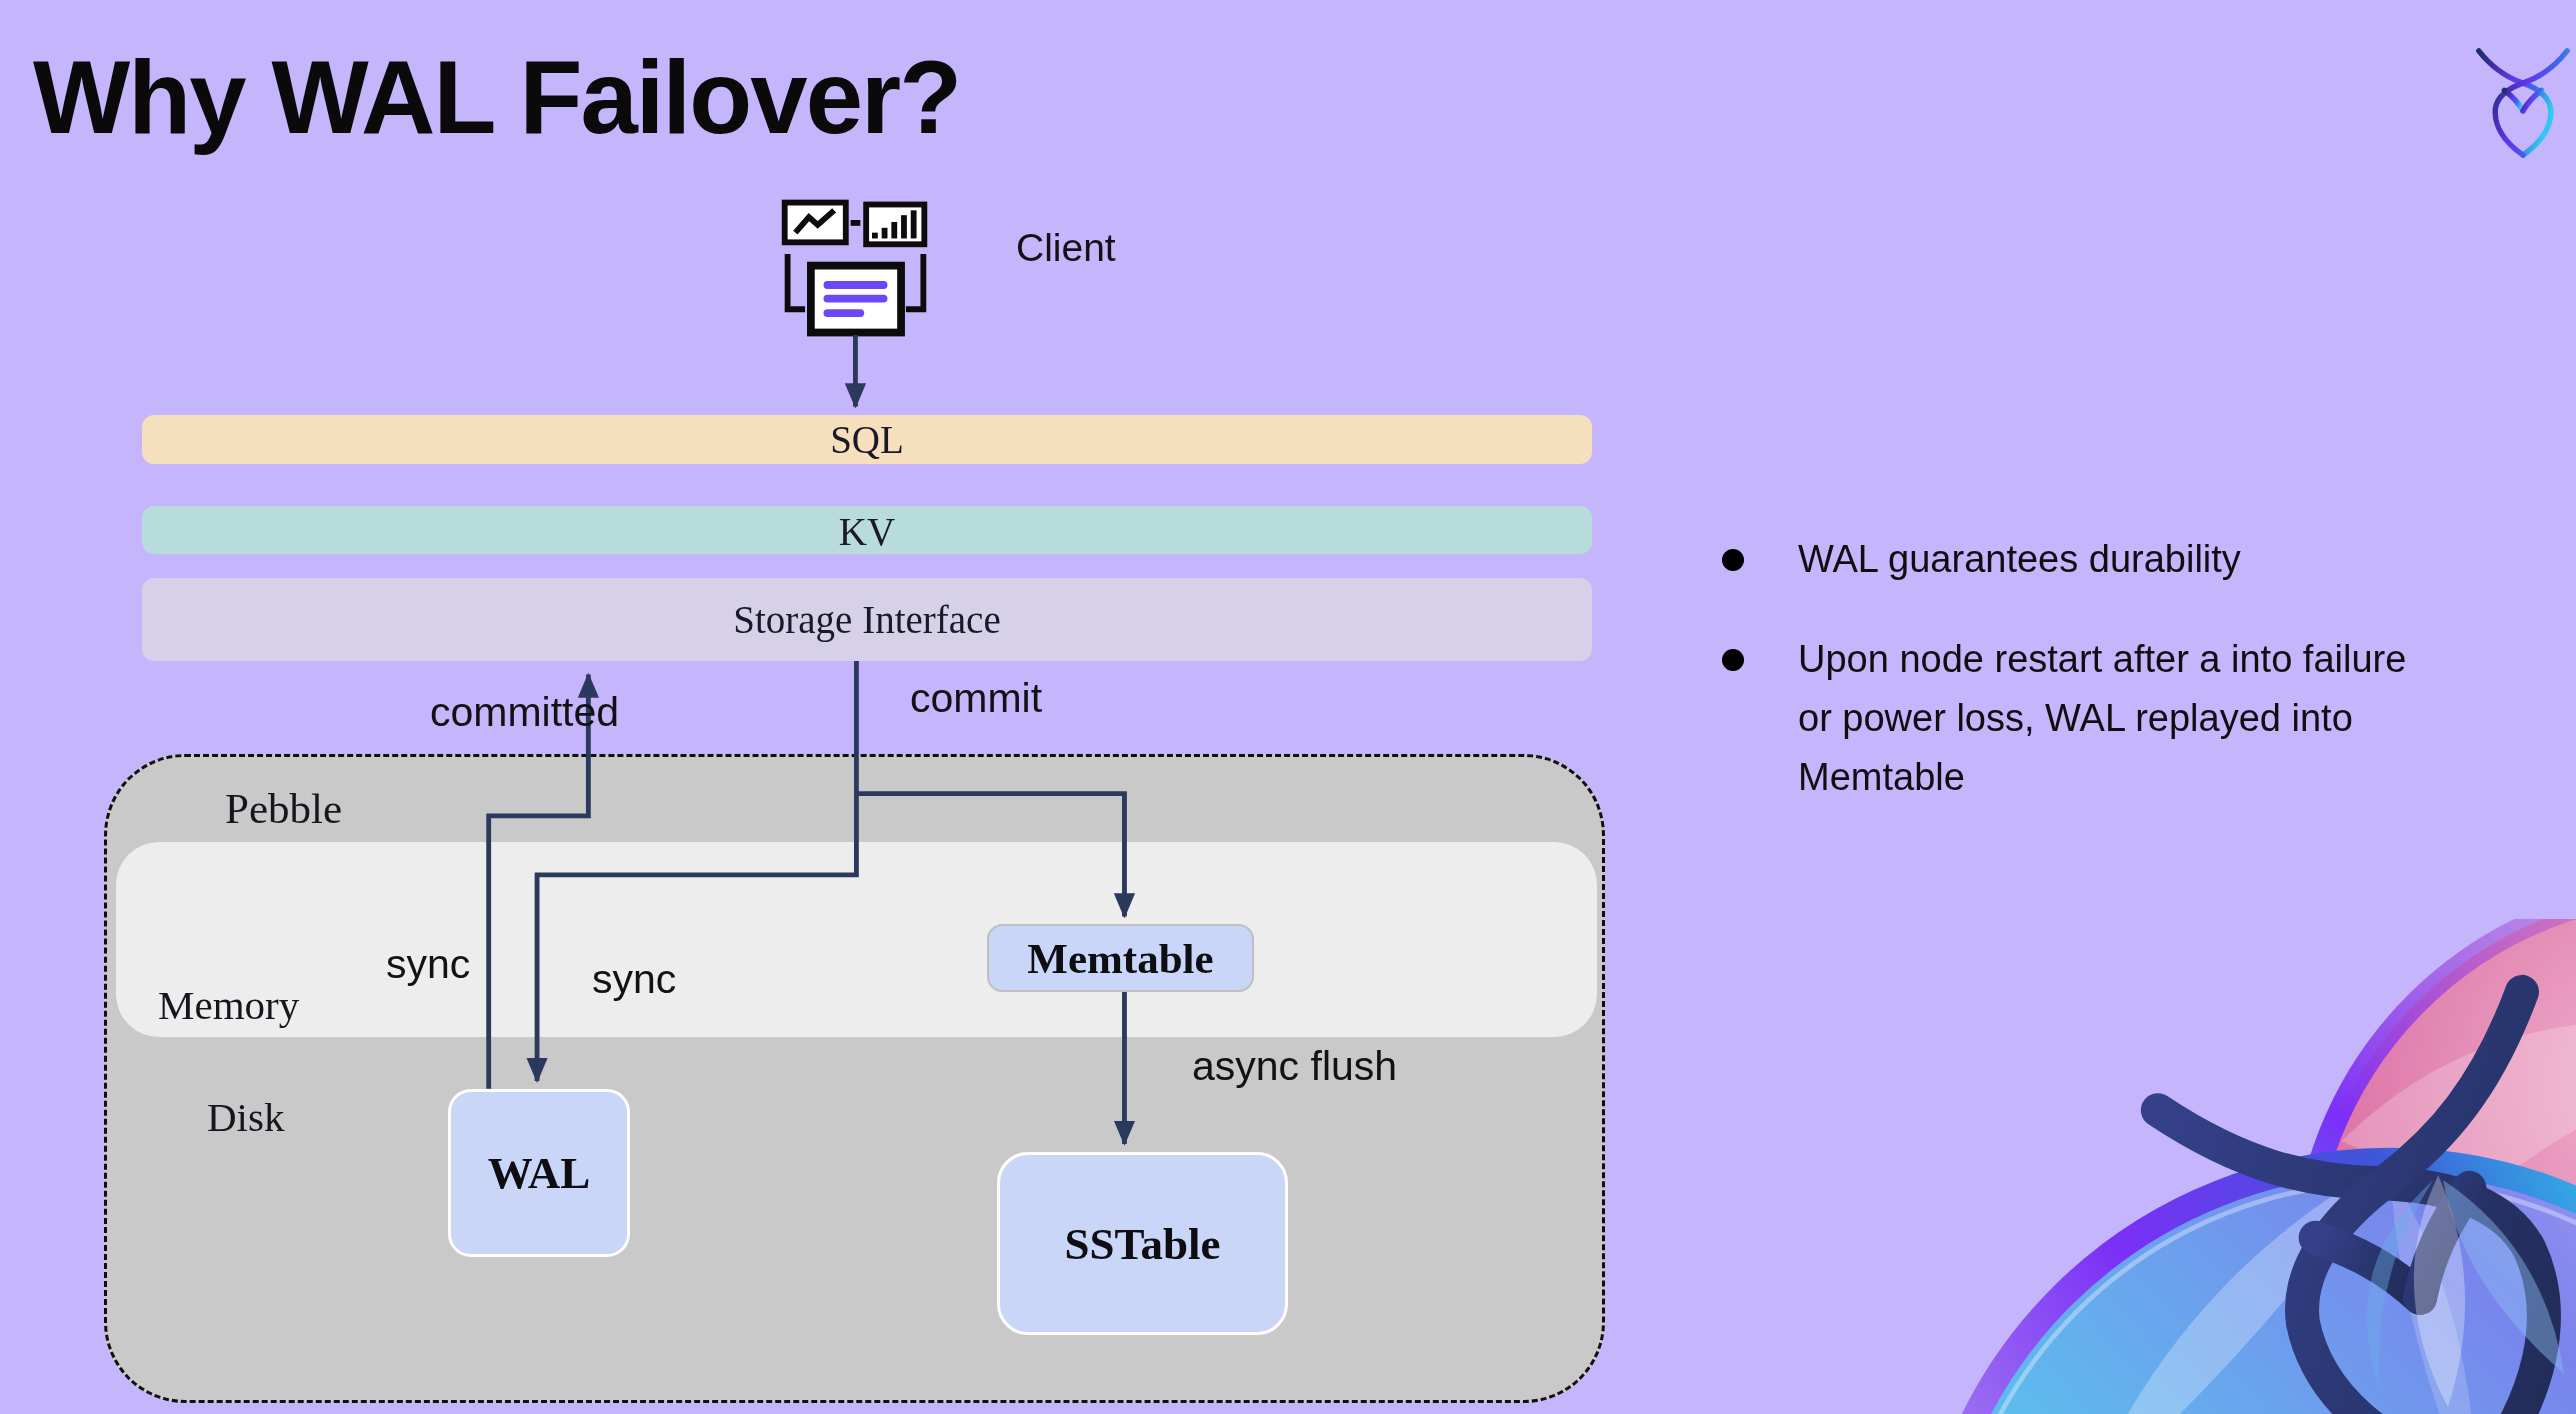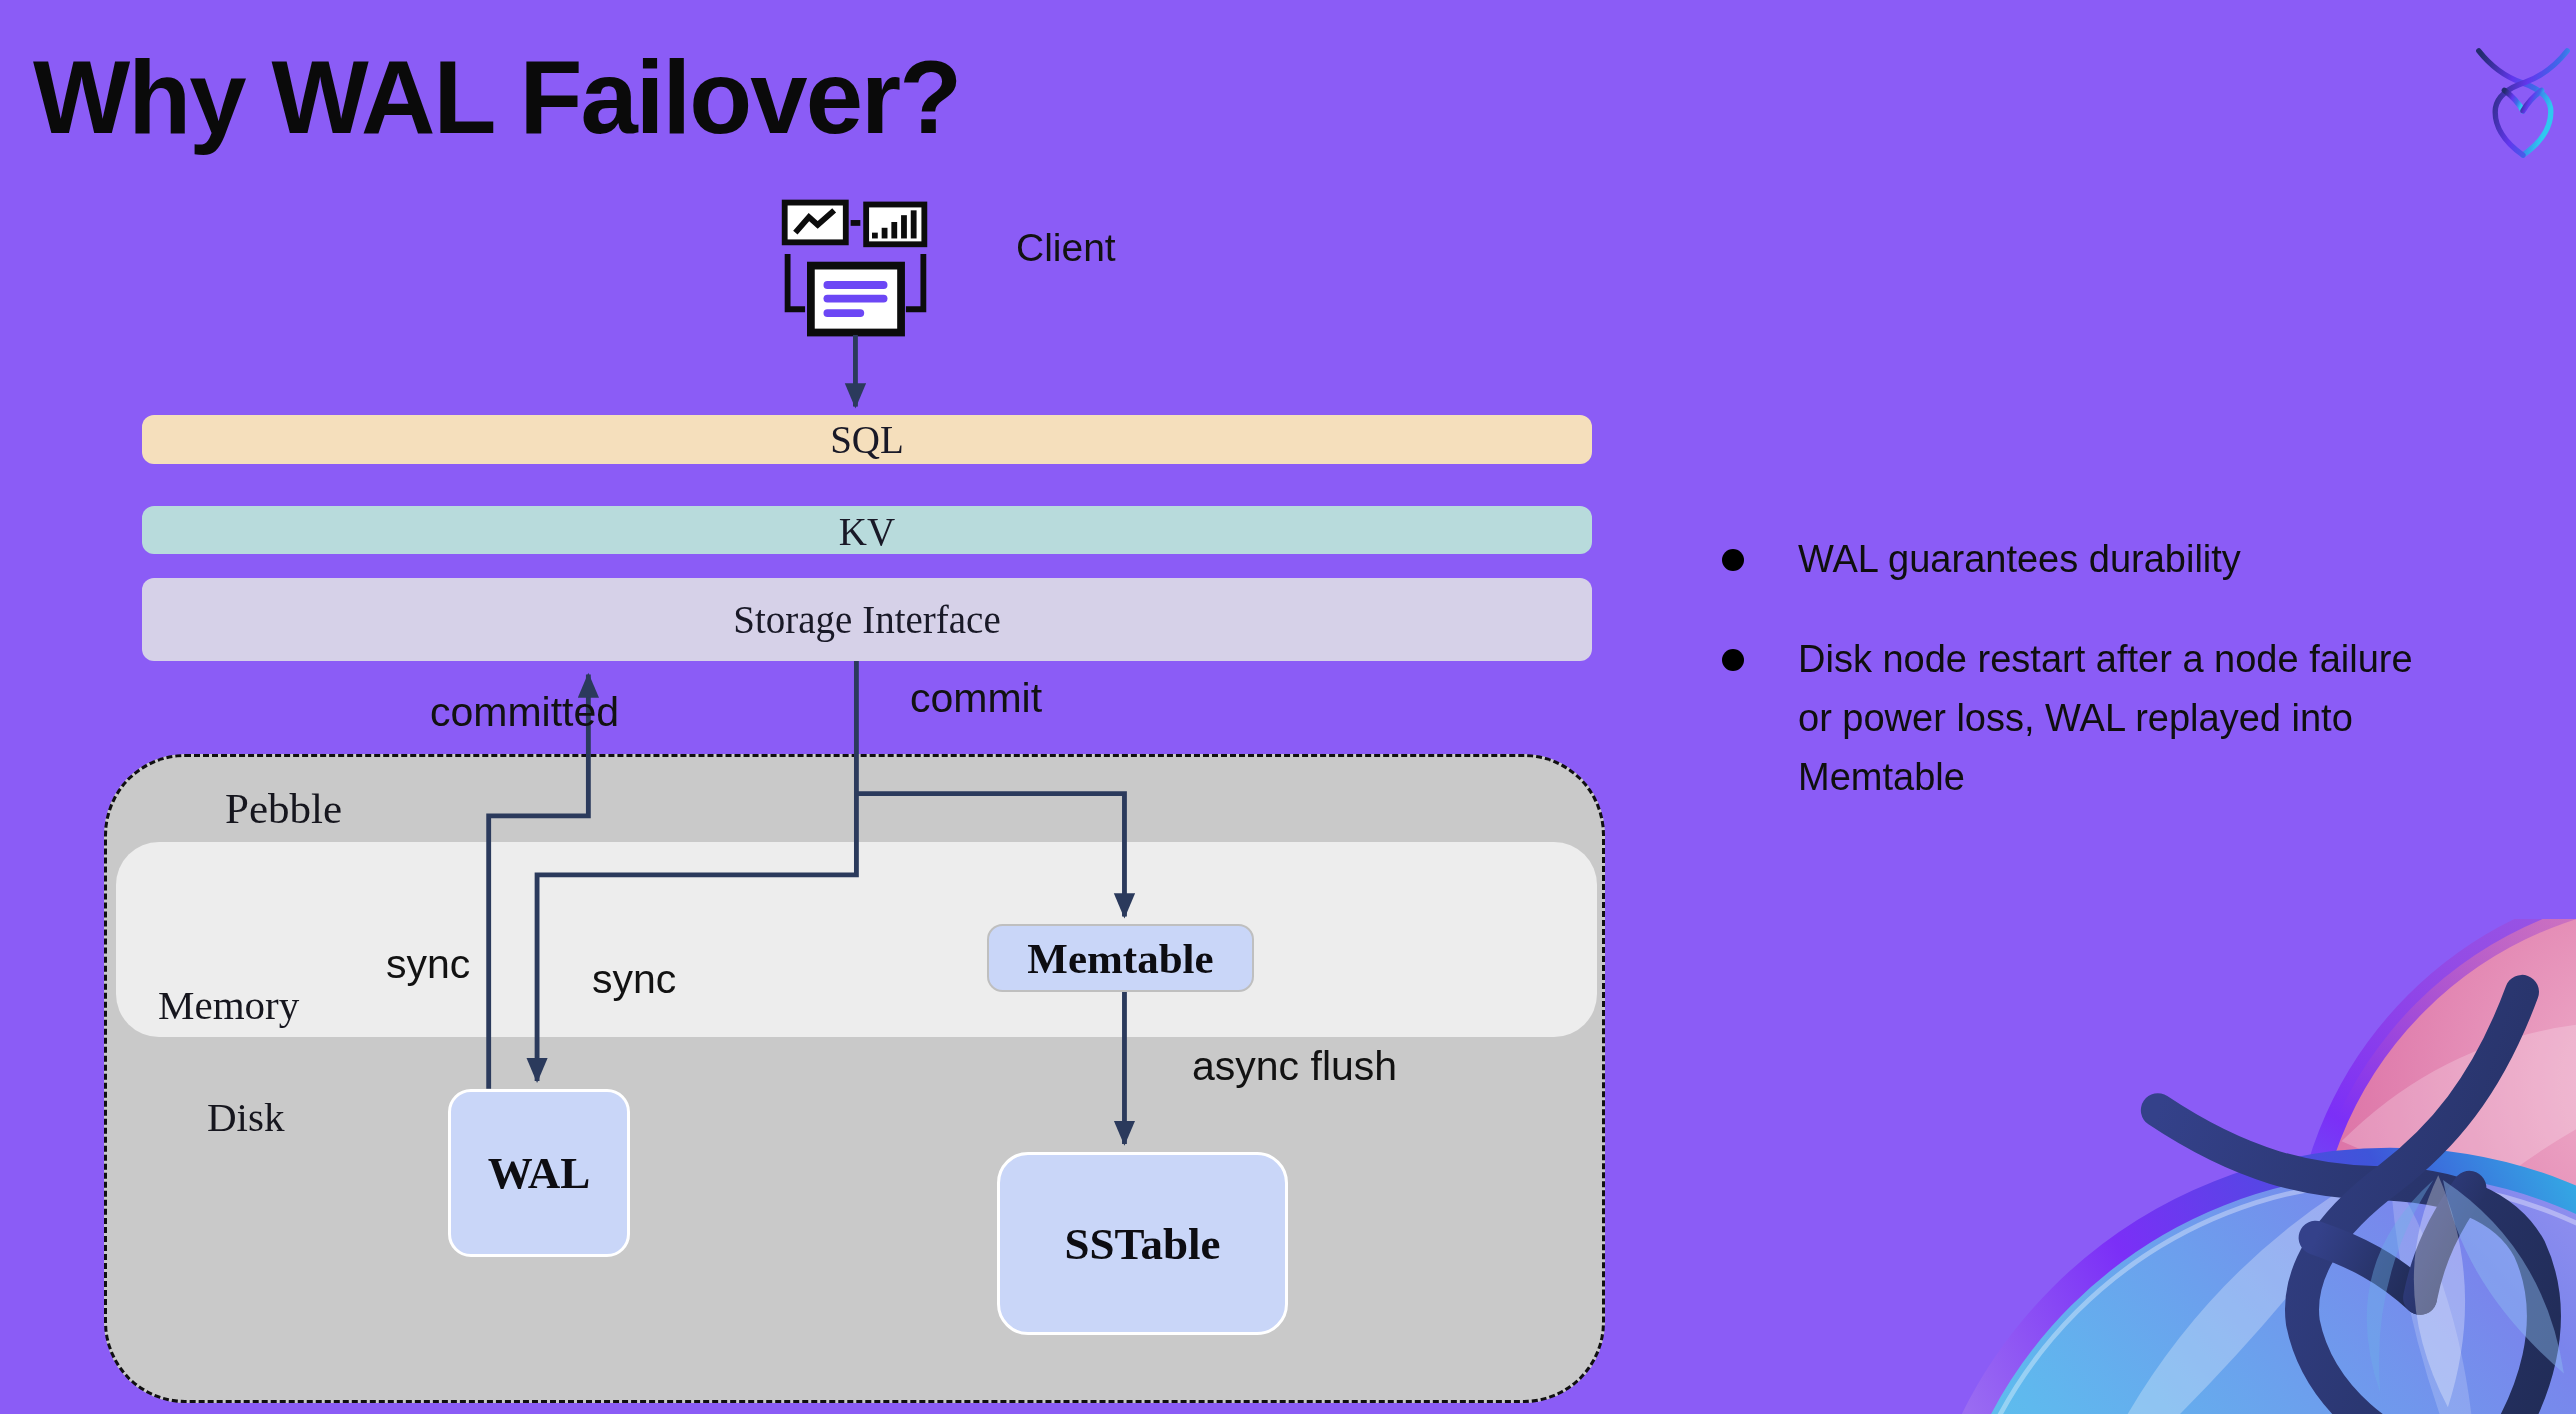--- a/index.html
+++ b/index.html
@@ -1,17 +1,17 @@
 <!DOCTYPE html>
 <html style="--sql_bar: #F5DFBC; --kv_bar: #B8DBDC; --storage_bar: #D6D1E8; --pebble_fill: #C9C9C9; --memory_fill: #EDEDED; --node_fill: #C9D6F8; --arrow: #2B3A5C; --doc_lines_purple: #6C47F5; --brand_navy: #232C6E; --brand_purple: #6236EE; --brand_cyan: #2FC8F0; --deco_pink: #C04487;"><head>
 <meta charset="utf-8">
 <style>
   html,body{margin:0;padding:0;background:#ffffff;}
   .slide{
-    position:relative;width:2576px;height:1415px;background:#8b5cf6;
+    position:relative;width:2576px;height:1415px;background:#c4b5fd;
     overflow:hidden;font-family:"Liberation Sans",sans-serif;color:#111;
   }
   .abs{position:absolute;}
 
   
   .title{
     left:33px;top:39px;font-size:103px;font-weight:800;letter-spacing:-1.9px;
     color:#0a0a0a;white-space:nowrap;
   }
 
@@ -175,21 +175,21 @@
     <span>SSTable</span>
   </div>
 
   <div class="abs bullets">
     <div class="bullet-row">
       <div class="bullet-dot"></div>
       <div class="bullet-text">WAL guarantees durability</div>
     </div>
     <div class="bullet-row">
       <div class="bullet-dot"></div>
-      <div class="bullet-text">Disk node restart after a node failure or power loss, WAL replayed into Memtable</div>
+      <div class="bullet-text">Upon node restart after a into failure or power loss, WAL replayed into Memtable</div>
     </div>
   </div>
 
   <div class="abs" style="left:1935px;top:919px;">
     <svg width="641" height="495" viewBox="2000 950 662 512">
       <defs>
         <radialGradient id="pinkGrad" cx="0.45" cy="0.25" r="0.9">
           <stop offset="0" stop-color="#F0B1CC"></stop>
           <stop offset="0.5" stop-color="#DB6FA4"></stop>
           <stop offset="1" stop-color="#C04487"></stop>

